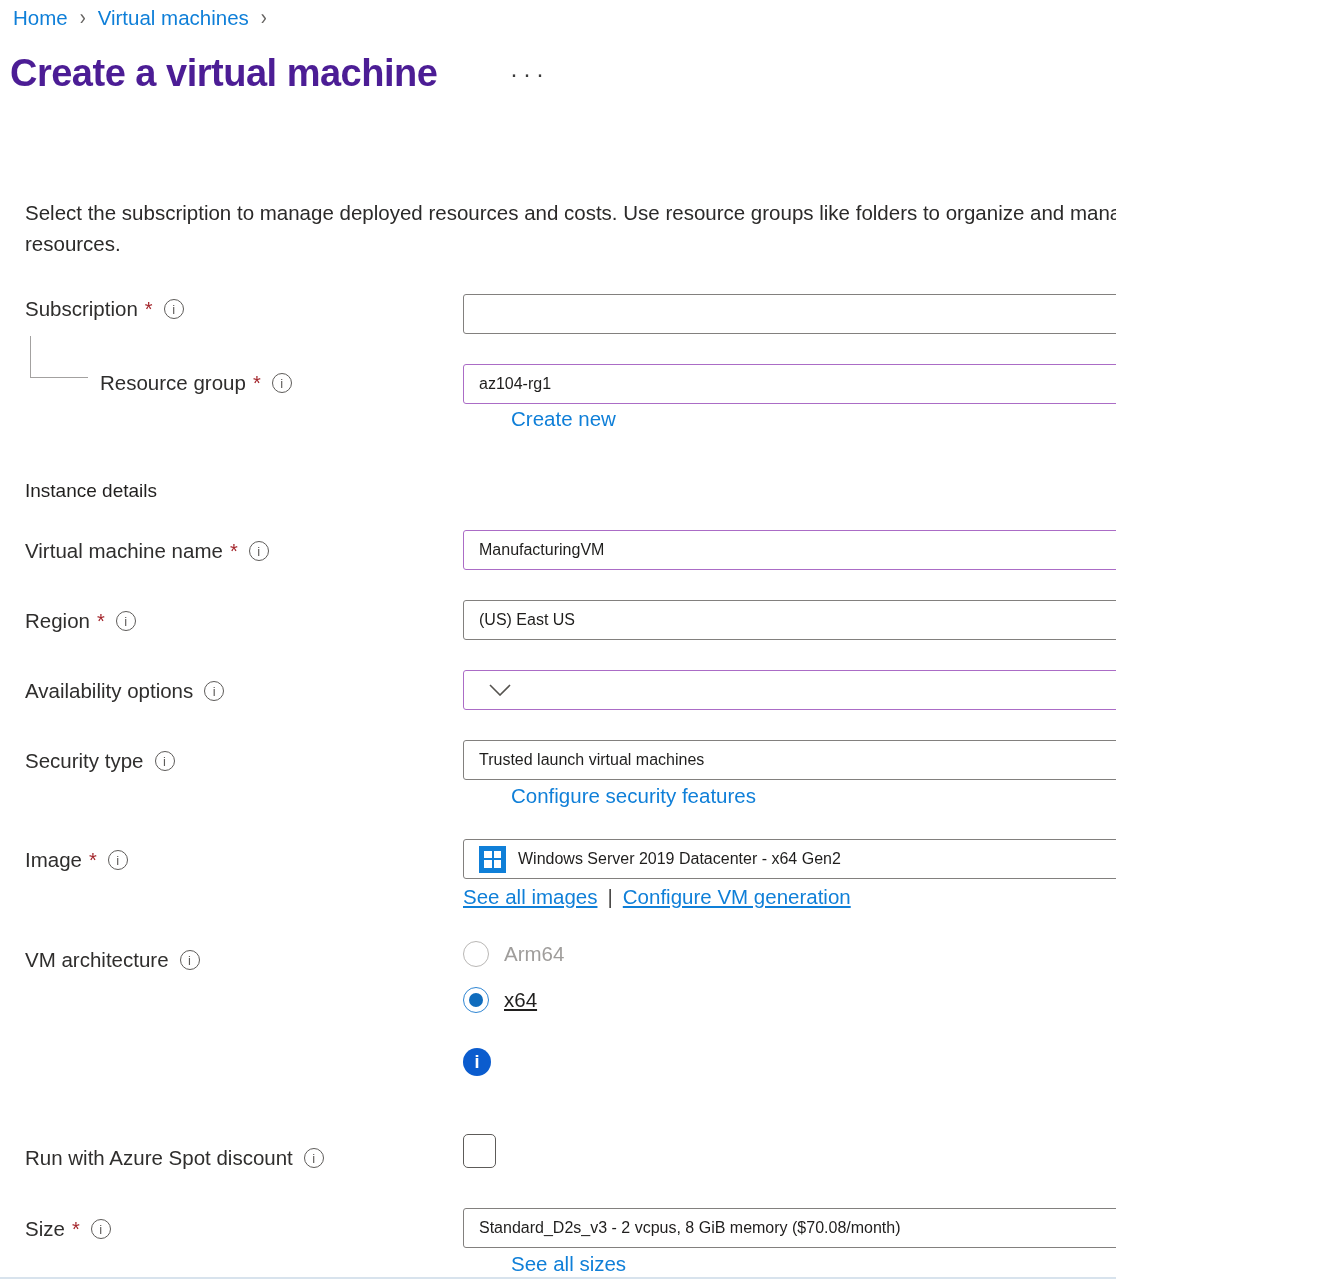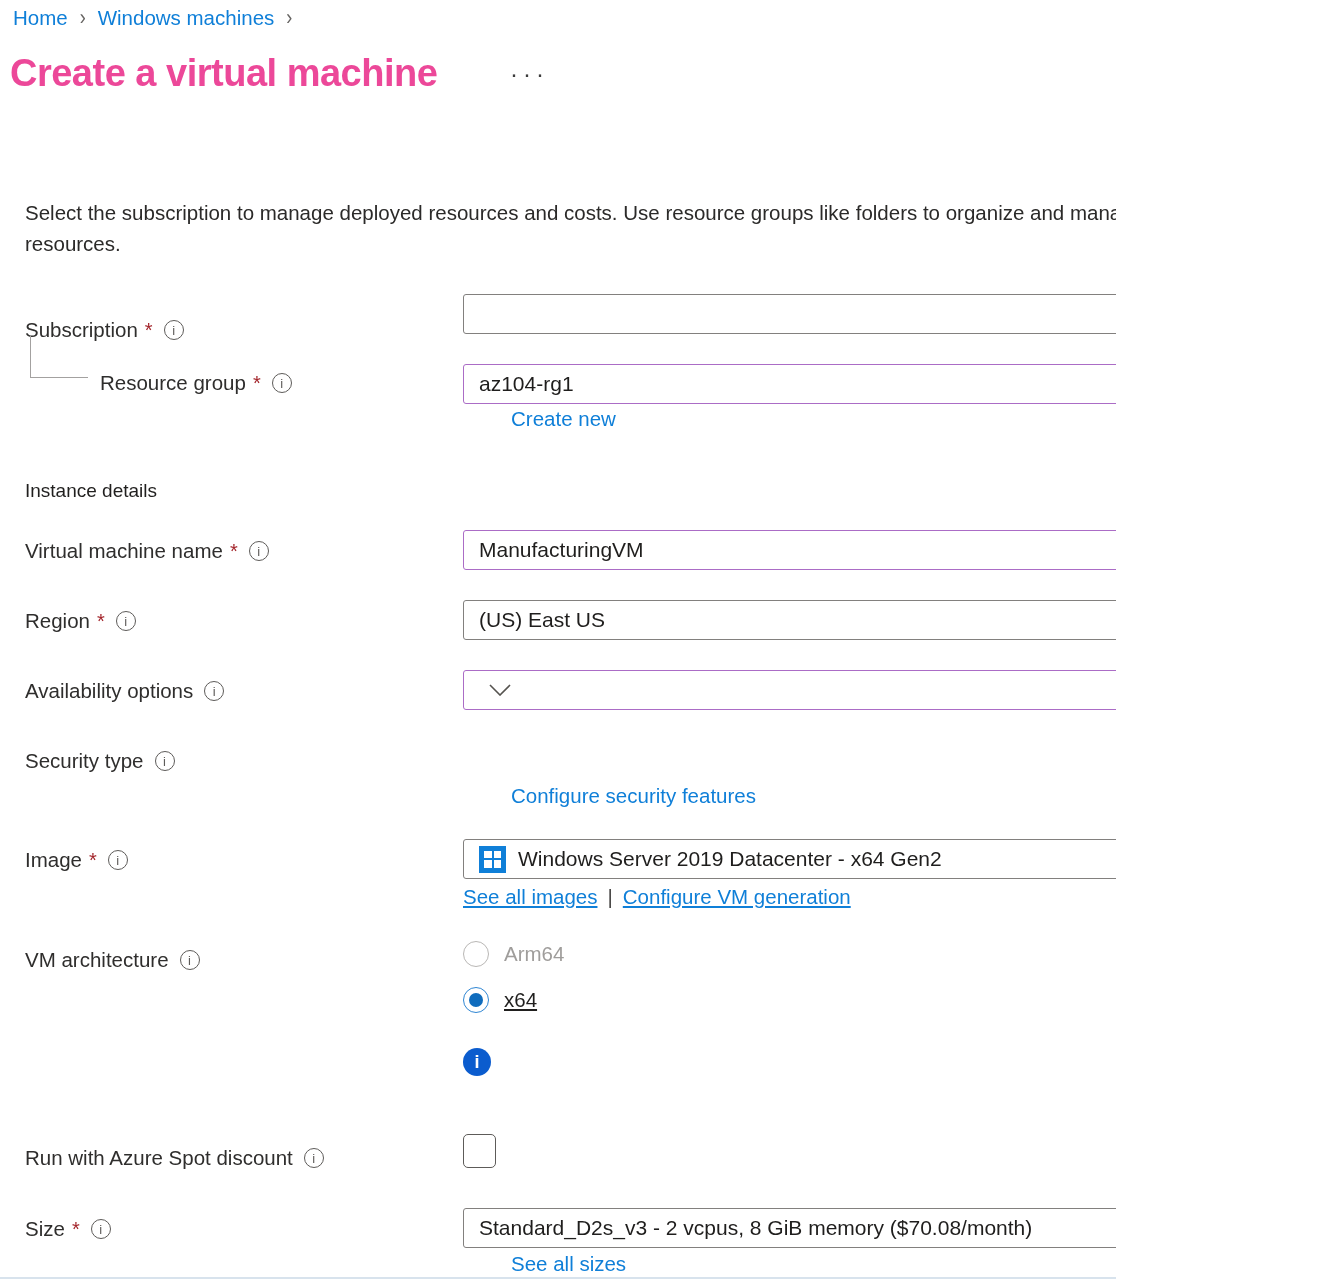--- a/index.html
+++ b/index.html
@@ -21,21 +21,21 @@
   .breadcrumb {
     position: absolute; top: 6px; left: 13px;
     font-size: 20.5px; display: flex; align-items: center; gap: 12px;
   }
   .crumb { color: #0f7fd8; cursor: pointer; text-decoration: none; }
   .crumb-sep { color: #666462; font-size: 18px; transform: scaleY(1.2); }
 
   
   .page-title {
     position: absolute; top: 52px; left: 10px;
-    font-size: 38px; font-weight: 700; color: #ec4899; letter-spacing: -0.5px;
+    font-size: 38px; font-weight: 700; color: #4c1d95; letter-spacing: -0.5px;
   }
   .more-dots {
     position: absolute; top: 60px; left: 510px;
     font-size: 24px; letter-spacing: 5px; color: #3c3c3c; cursor: pointer;
   }
   .close-btn {
     position: absolute; top: 58px; left: 1281px;
     font-size: 28px; color: #3f3e3d; cursor: pointer; line-height: 1;
     font-weight: 400;
   }
@@ -59,21 +59,21 @@
     color: #5d5b59; font-size: 13px; font-style: normal;
     display: inline-flex; align-items: center; justify-content: center;
     cursor: default; flex: none;
   }
 
   
   .field {
     position: absolute; left: 463px; width: 852px; height: 40px;
     border: 1.4px solid #82807e; border-radius: 3px; background: #fff;
     display: flex; align-items: center; padding: 0 14px 0 15px;
-    font-size: 21px; color: #1f1e1d; cursor: pointer;
+    font-size: 16px; color: #1f1e1d; cursor: pointer;
   }
   .field .value { flex: 1 1 auto; white-space: nowrap; overflow: hidden; }
   .field.modified { border-color: #ab6cc6; }
   .chevron { flex: none; margin-left: 10px; display: flex; }
   .check { flex: none; margin-left: 10px; display: flex; }
 
   .link {
     position: absolute; left: 463px;
     font-size: 20.5px; color: #0f7fd8; cursor: pointer; text-decoration: none;
     white-space: nowrap;
@@ -141,31 +141,31 @@
   }
 </style>
 </head>
 <body>
 
 <div class="page">
 
   <div class="breadcrumb">
     <span class="crumb">Home</span>
     <span class="crumb-sep">›</span>
-    <span class="crumb">Windows machines</span>
+    <span class="crumb">Virtual machines</span>
     <span class="crumb-sep">›</span>
   </div>
 
   <div class="page-title">Create a virtual machine</div>
   <div class="more-dots">···</div>
   <div class="close-btn">✕</div>
 
   <div class="intro">Select the subscription to manage deployed resources and costs. Use resource groups like folders to organize and manage all your resources.</div>
 
-  <div class="field-label" style="top:318px">
+  <div class="field-label" style="top:297px">
     <span>Subscription</span>
     <span class="req-star">*</span>
     <i class="info-icon">i</i>
   </div>
   <div class="field" style="top:294px">
     <span class="value"></span>
     <span class="chevron">
       <svg width="22" height="12" viewBox="0 0 22 12">
           <path d="M1 1 L11 11 L21 1" fill="none" stroke="#55534f" stroke-width="1.6"></path>
         </svg>
@@ -227,20 +227,28 @@
     <span class="chevron">
       <svg width="22" height="12" viewBox="0 0 22 12">
           <path d="M1 1 L11 11 L21 1" fill="none" stroke="#55534f" stroke-width="1.6"></path>
         </svg>
     </span>
   </div>
 
   <div class="field-label" style="top:749px">
     <span>Security type</span>
     <i class="info-icon">i</i>
+  </div>
+  <div class="field" style="top:740px">
+    <span class="value">Trusted launch virtual machines</span>
+    <span class="chevron">
+      <svg width="22" height="12" viewBox="0 0 22 12">
+          <path d="M1 1 L11 11 L21 1" fill="none" stroke="#55534f" stroke-width="1.6"></path>
+        </svg>
+    </span>
   </div>
   <a class="link" style="top:784px">Configure security features</a>
 
   <div class="field-label" style="top:848px">
     <span>Image</span>
     <span class="req-star">*</span>
     <i class="info-icon">i</i>
   </div>
   <div class="field" style="top:839px">
     <span class="winlogo">

